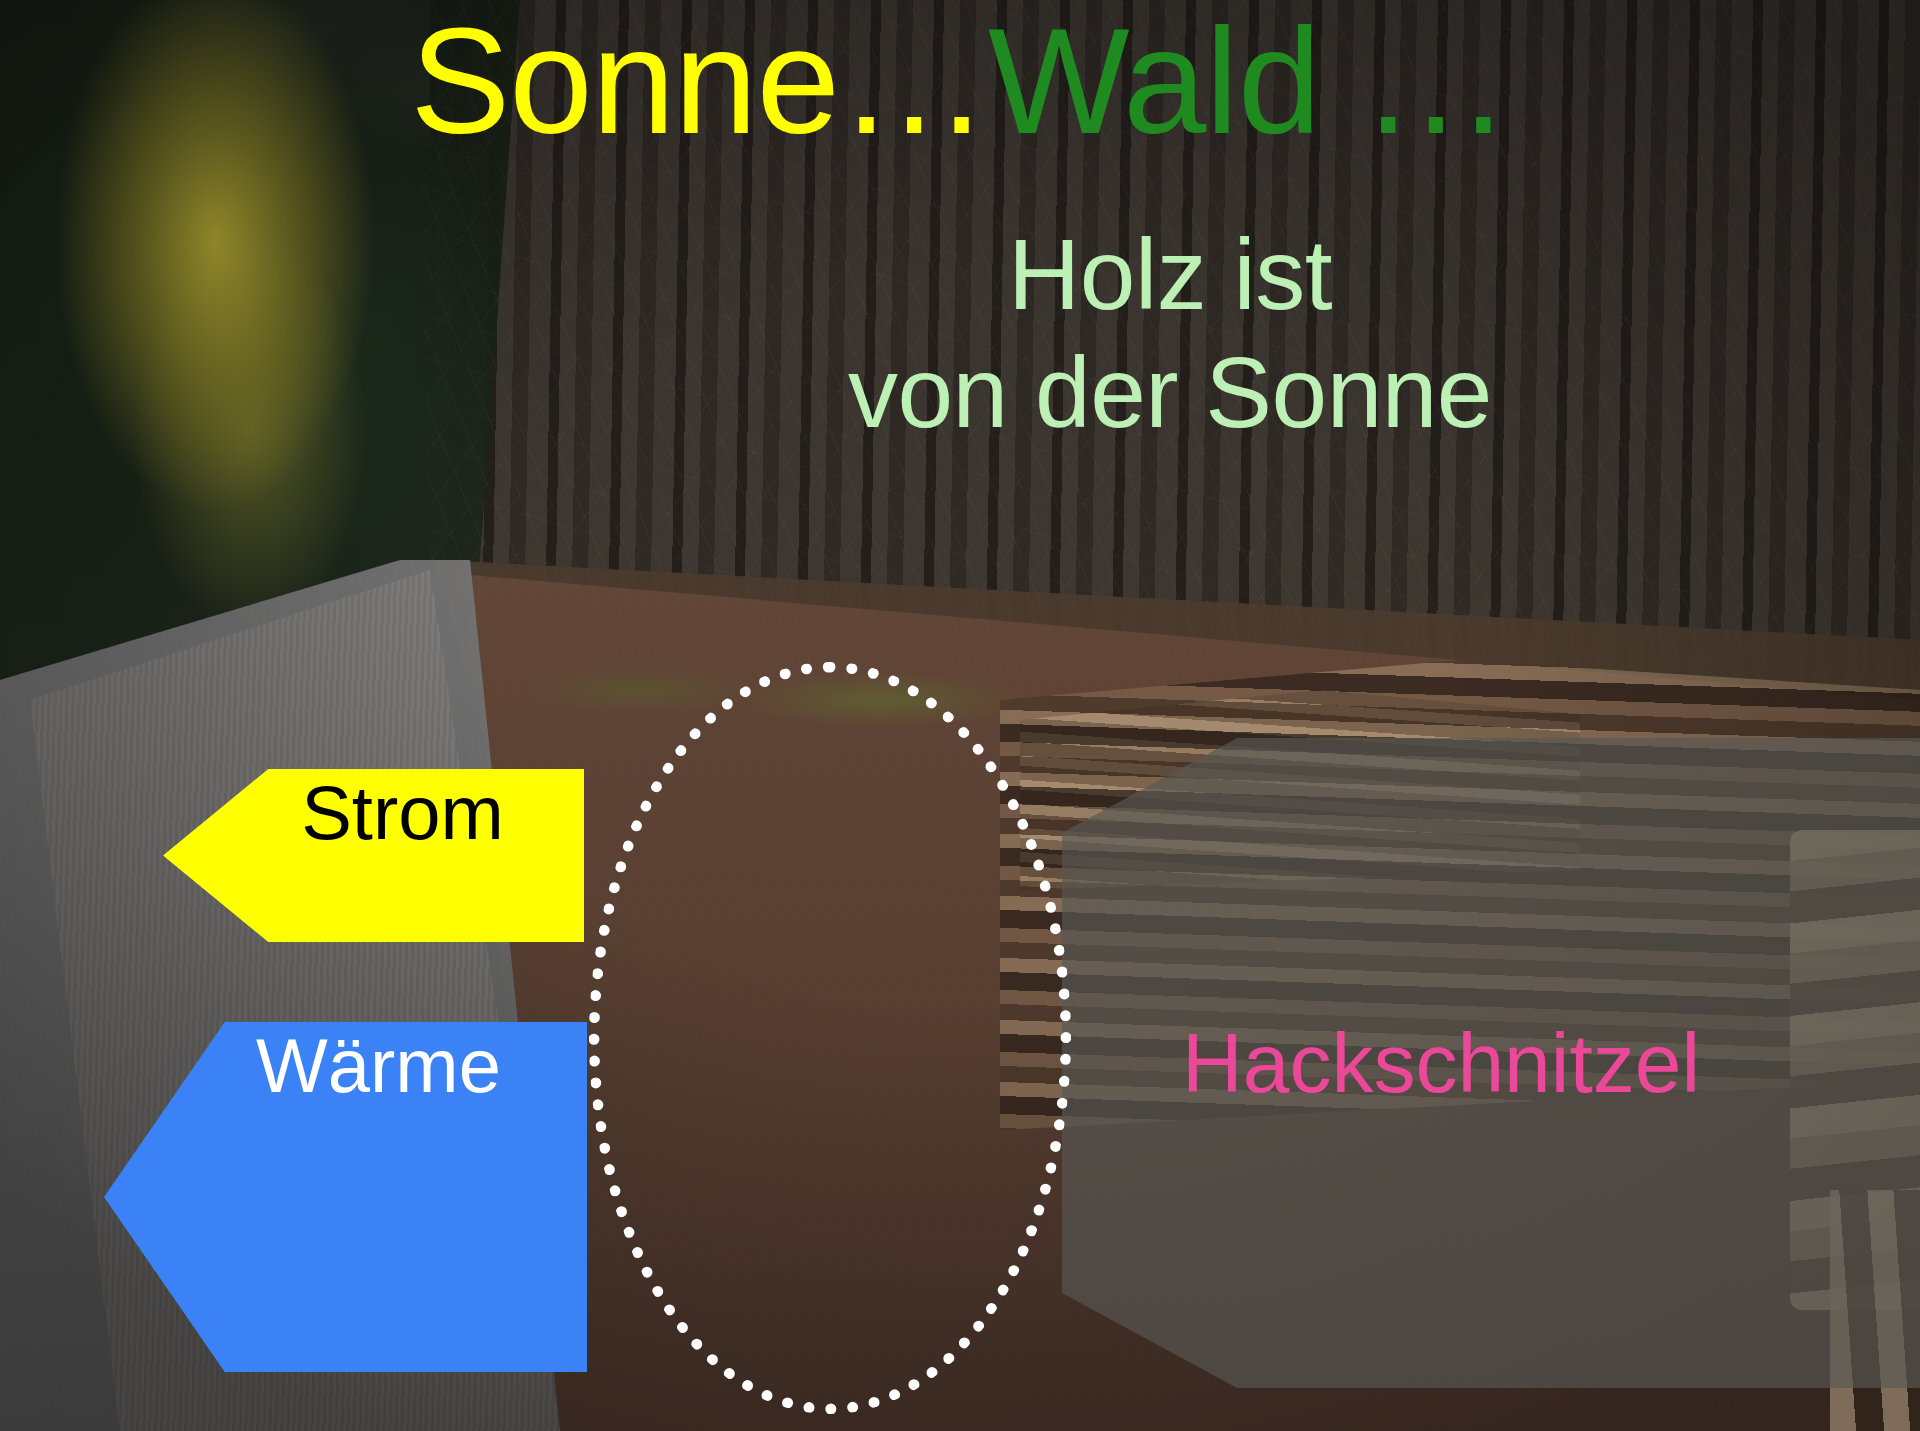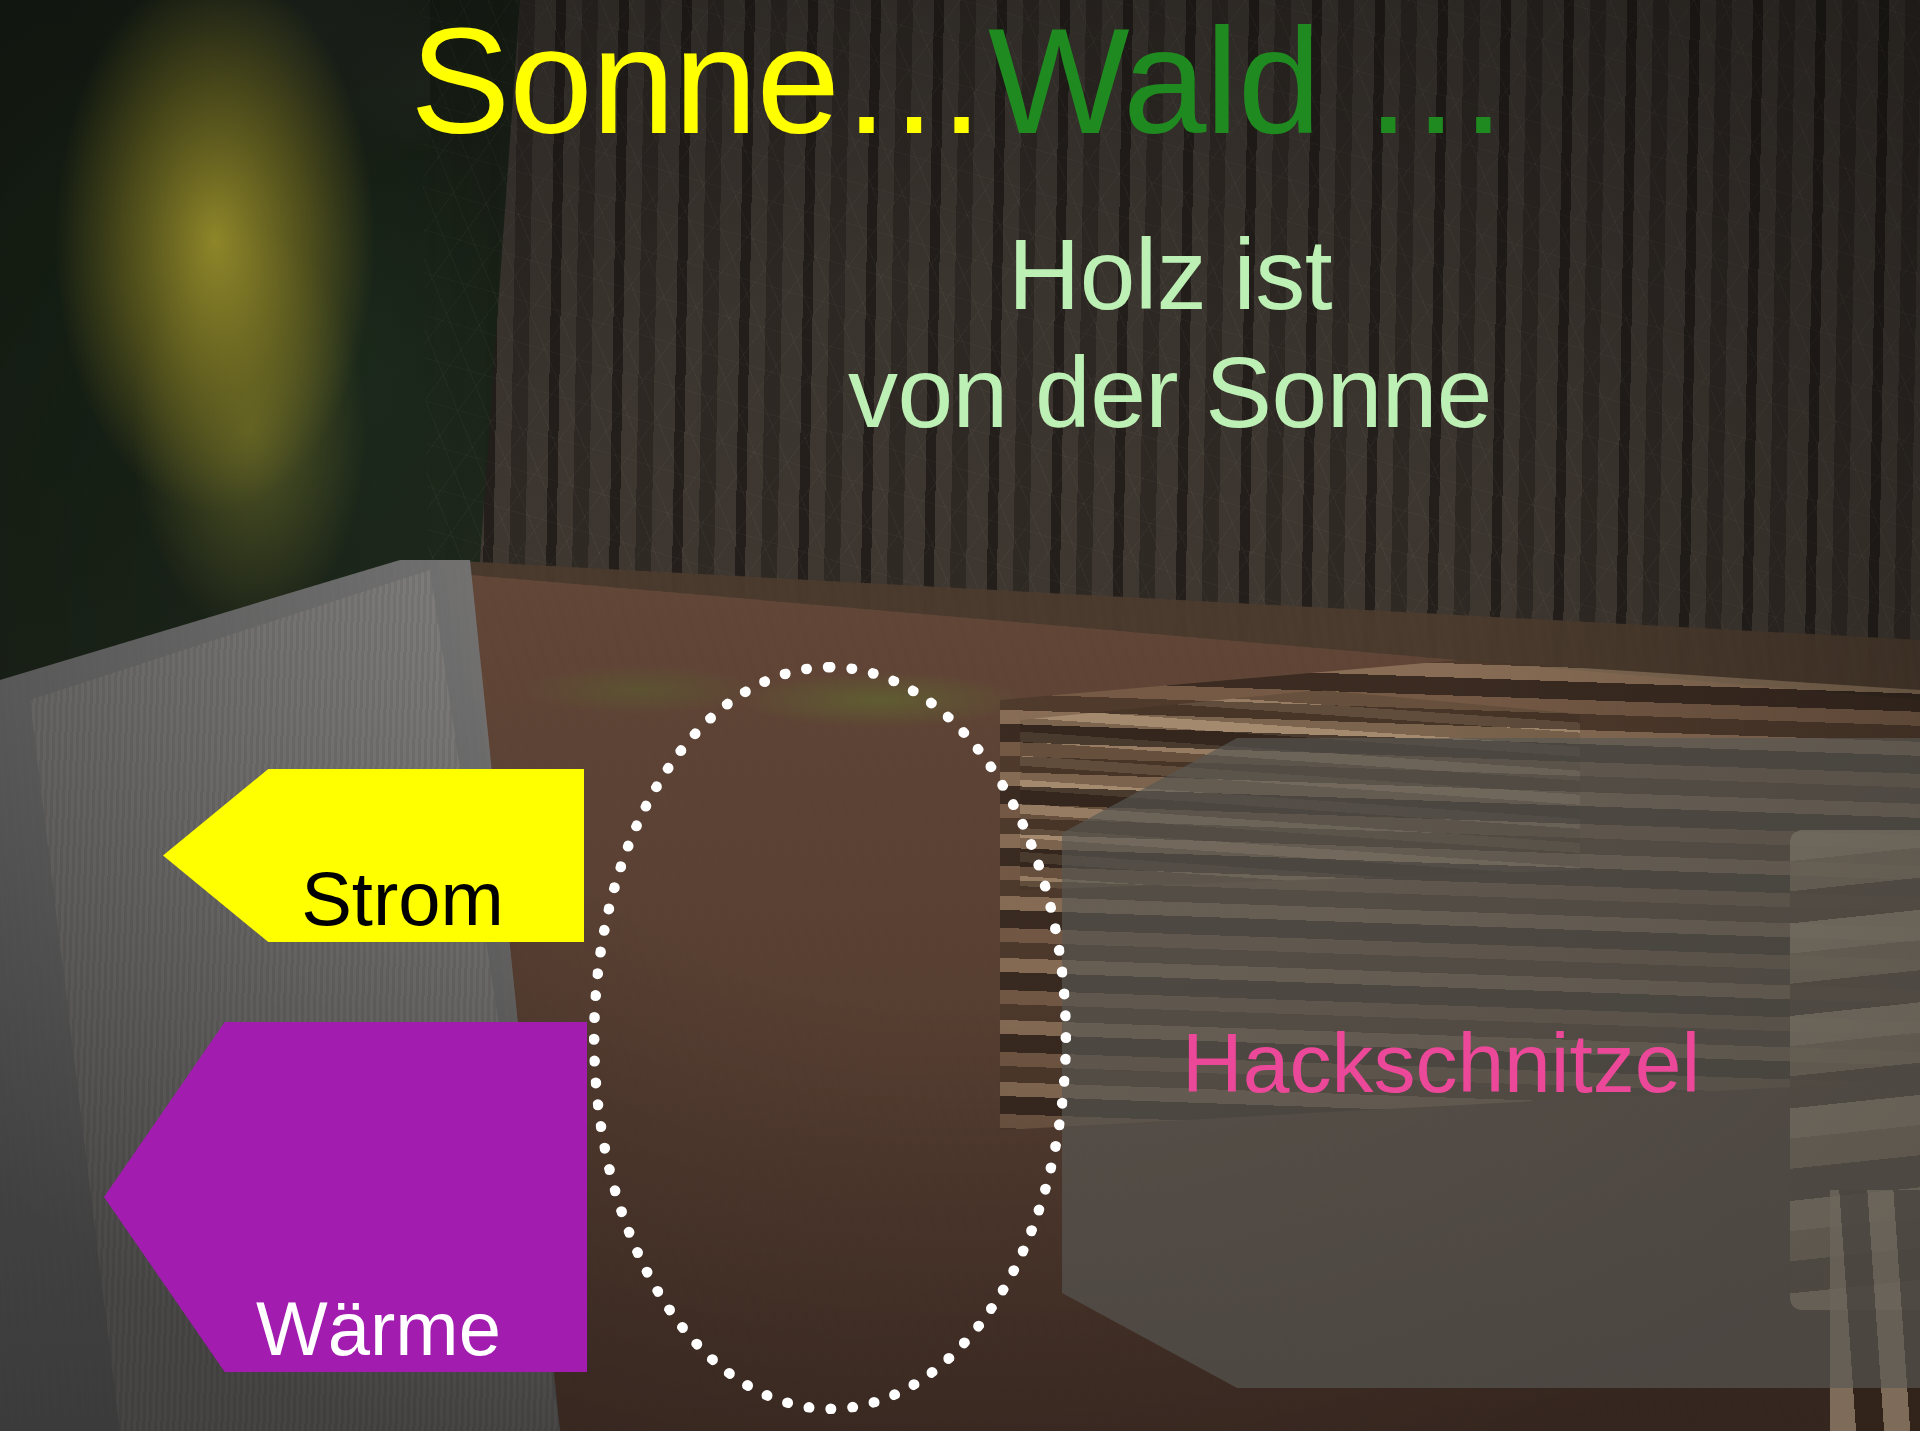--- a/index.html
+++ b/index.html
@@ -158,34 +158,34 @@
     line-height: 1.18;
     color: #bdf0b5;
     font-weight: 400;
     letter-spacing: -0.5px;
   }
 
   
   .arrow {
     position: absolute;
     display: flex;
-    align-items: flex-end;
+    align-items: flex-start;
     justify-content: center;
     clip-path: polygon(25% 0, 100% 0, 100% 100%, 25% 100%, 0 50%);
   }
   .arrow-strom {
     left: 163px; top: 769px; width: 421px; height: 173px;
     background: #ffff00;
     color: #000000;
     font-size: 76px;
   }
   .arrow-strom .arrow-label { padding-left: 58px; }
   .arrow-waerme {
     left: 104px; top: 1022px; width: 483px; height: 350px;
-    background: #a21caf;
+    background: #3b82f6;
     color: #ffffff;
     font-size: 76px;
   }
   .arrow-waerme .arrow-label { padding-left: 66px; }
 
   
   .panel-hack {
     position: absolute;
     left: 1062px; top: 738px; width: 858px; height: 650px;
     background: rgba(88,88,84,0.66);

